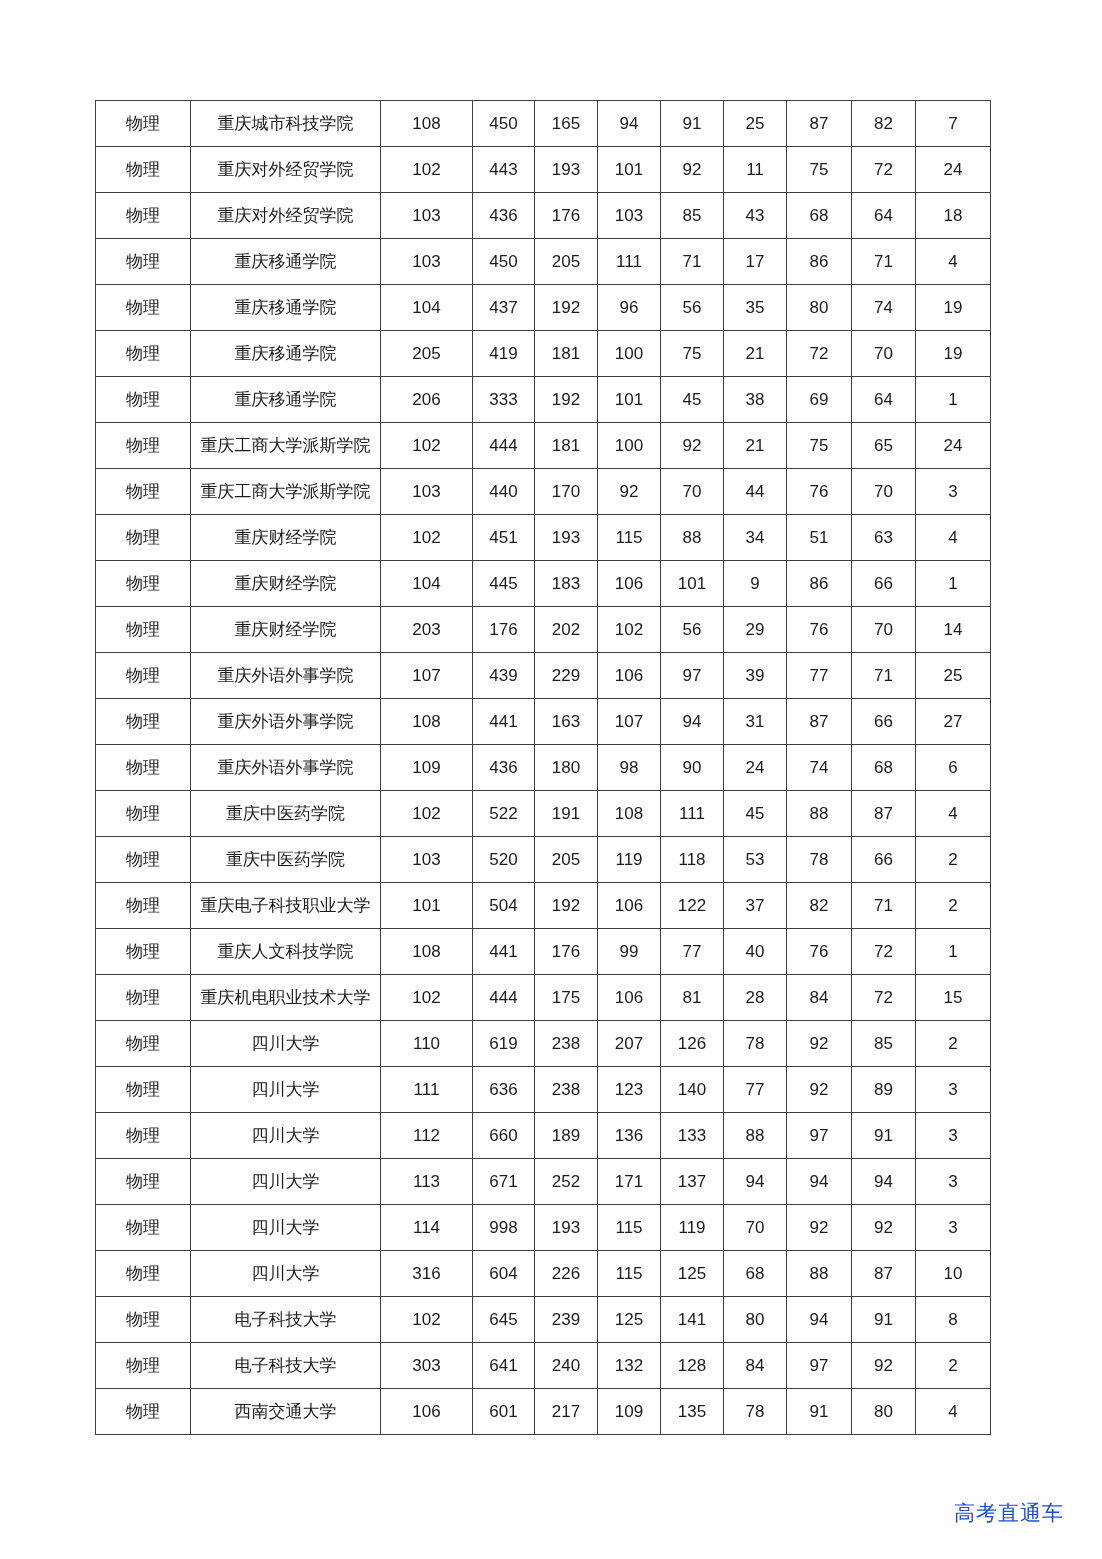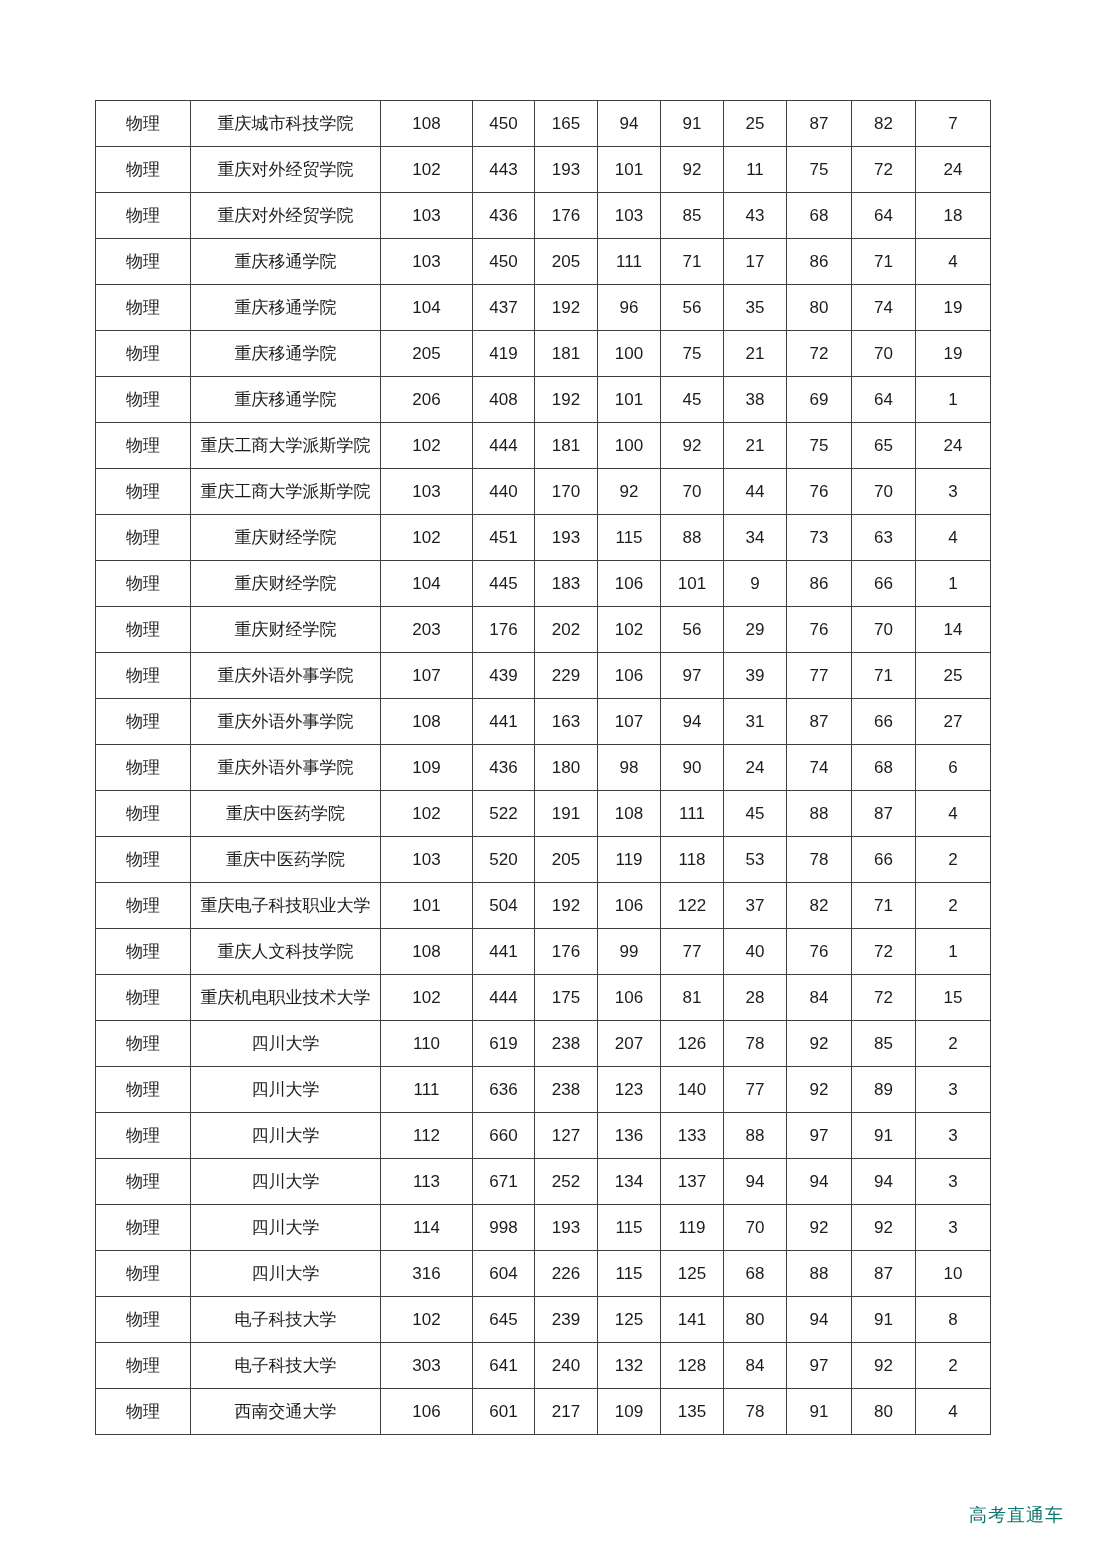--- a/index.html
+++ b/index.html
@@ -35,22 +35,22 @@
     color: #1c1c1c;
     height: 45px;
     padding: 0 2px;
     white-space: nowrap;
     overflow: hidden;
   }
   .watermark {
     position: absolute;
     right: 38px;
     bottom: 32px;
-    font-size: 18px;
-    color: #0f766e;
+    font-size: 21px;
+    color: #1d4ed8;
     letter-spacing: 1px;
     user-select: none;
   }
 </style>
 </head>
 <body>
 
 <div class="page">
 
   <table class="score-table">
@@ -143,21 +143,21 @@
           <td>75</td>
           <td>21</td>
           <td>72</td>
           <td>70</td>
           <td>19</td>
         </tr>
         <tr>
           <td>物理</td>
           <td>重庆移通学院</td>
           <td>206</td>
-          <td>408</td>
+          <td>333</td>
           <td>192</td>
           <td>101</td>
           <td>45</td>
           <td>38</td>
           <td>69</td>
           <td>64</td>
           <td>1</td>
         </tr>
         <tr>
           <td>物理</td>
@@ -187,21 +187,21 @@
         </tr>
         <tr>
           <td>物理</td>
           <td>重庆财经学院</td>
           <td>102</td>
           <td>451</td>
           <td>193</td>
           <td>115</td>
           <td>88</td>
           <td>34</td>
-          <td>73</td>
+          <td>51</td>
           <td>63</td>
           <td>4</td>
         </tr>
         <tr>
           <td>物理</td>
           <td>重庆财经学院</td>
           <td>104</td>
           <td>445</td>
           <td>183</td>
           <td>106</td>
@@ -352,35 +352,35 @@
           <td>77</td>
           <td>92</td>
           <td>89</td>
           <td>3</td>
         </tr>
         <tr>
           <td>物理</td>
           <td>四川大学</td>
           <td>112</td>
           <td>660</td>
-          <td>127</td>
+          <td>189</td>
           <td>136</td>
           <td>133</td>
           <td>88</td>
           <td>97</td>
           <td>91</td>
           <td>3</td>
         </tr>
         <tr>
           <td>物理</td>
           <td>四川大学</td>
           <td>113</td>
           <td>671</td>
           <td>252</td>
-          <td>134</td>
+          <td>171</td>
           <td>137</td>
           <td>94</td>
           <td>94</td>
           <td>94</td>
           <td>3</td>
         </tr>
         <tr>
           <td>物理</td>
           <td>四川大学</td>
           <td>114</td>

